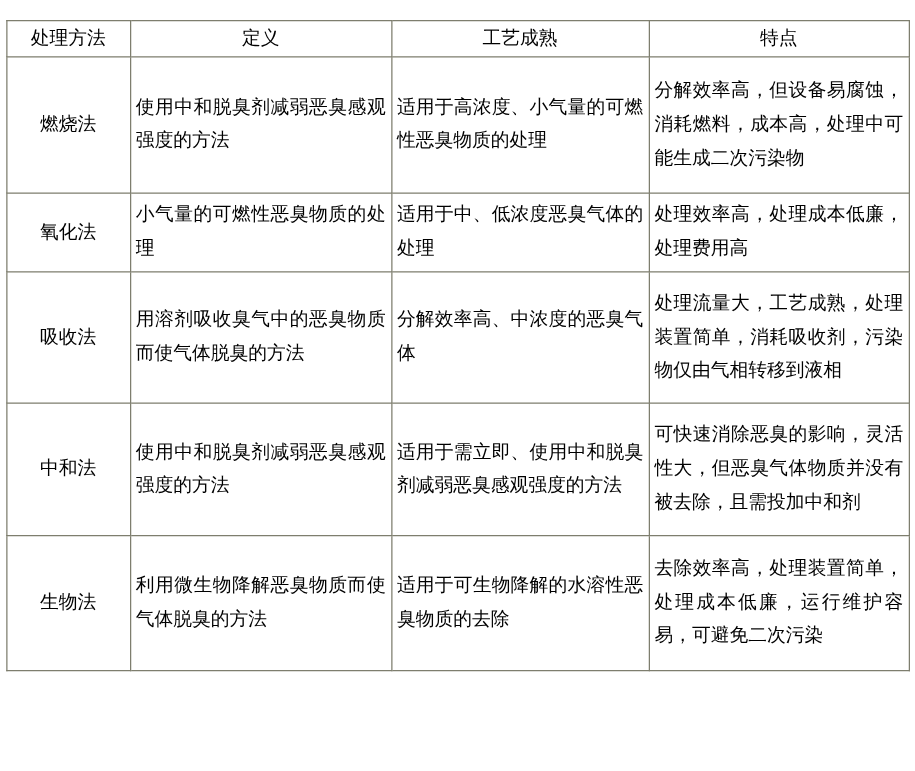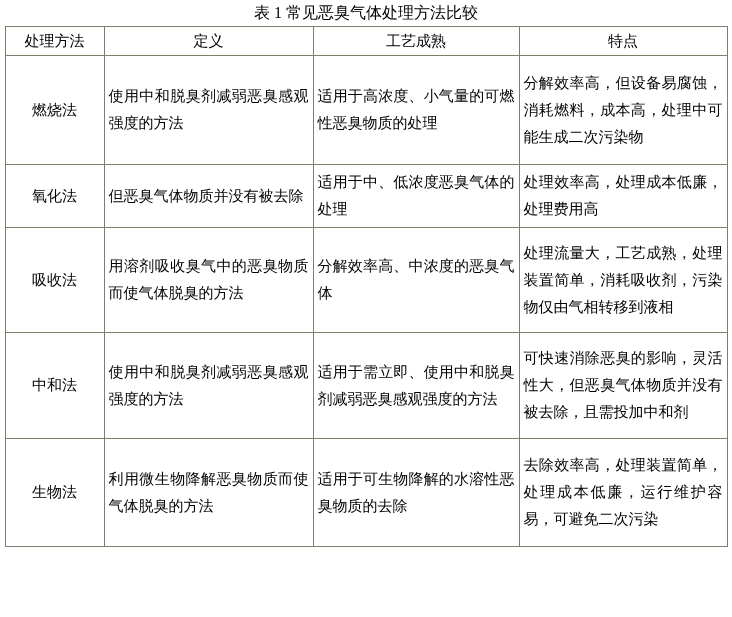--- a/index.html
+++ b/index.html
@@ -23,21 +23,21 @@
     text-align: center;
     font-size: 16px;
     line-height: 22px;
     padding-top: 2px;
     height: 24px;
     white-space: pre;
   }
   table.cmp {
     border-collapse: collapse;
     table-layout: fixed;
-    margin: 0 auto;
+    margin: 16px auto;
     width: 722px;
   }
   table.cmp th,
   table.cmp td {
     border: 1px solid #7e7e6e;
     font-size: 15px;
     line-height: 27px;
     vertical-align: middle;
     padding: 0 4px;
     overflow: hidden;
@@ -64,21 +64,20 @@
   col.c1 { width: 99px;  }
   col.c2 { width: 209px; }
   col.c3 { width: 206px; }
   col.c4 { width: 208px; }
 </style>
 </head>
 <body>
 
 <div class="page">
 
-  <div class="doc-title">表 1 常见恶臭气体处理方法比较</div>
 
   <table class="cmp">
     <colgroup>
       <col class="c1">
         <col class="c2">
         <col class="c3">
         <col class="c4">
     </colgroup>
     <thead>
       <tr>
@@ -90,21 +89,21 @@
     </thead>
     <tbody>
       <tr class="h108">
         <td class="method">燃烧法</td>
         <td class="body-cell">使用中和脱臭剂减弱恶臭感观强度的方法</td>
         <td class="body-cell">适用于高浓度、小气量的可燃性恶臭物质的处理</td>
         <td class="body-cell">分解效率高，但设备易腐蚀，消耗燃料，成本高，处理中可能生成二次污染物</td>
       </tr>
       <tr class="h62">
         <td class="method">氧化法</td>
-        <td class="body-cell">但恶臭气体物质并没有被去除</td>
+        <td class="body-cell">小气量的可燃性恶臭物质的处理</td>
         <td class="body-cell">适用于中、低浓度恶臭气体的处理</td>
         <td class="body-cell">处理效率高，处理成本低廉，处理费用高</td>
       </tr>
       <tr class="h104">
         <td class="method">吸收法</td>
         <td class="body-cell">用溶剂吸收臭气中的恶臭物质而使气体脱臭的方法</td>
         <td class="body-cell">分解效率高、中浓度的恶臭气体</td>
         <td class="body-cell">处理流量大，工艺成熟，处理装置简单，消耗吸收剂，污染物仅由气相转移到液相</td>
       </tr>
       <tr class="h105">

